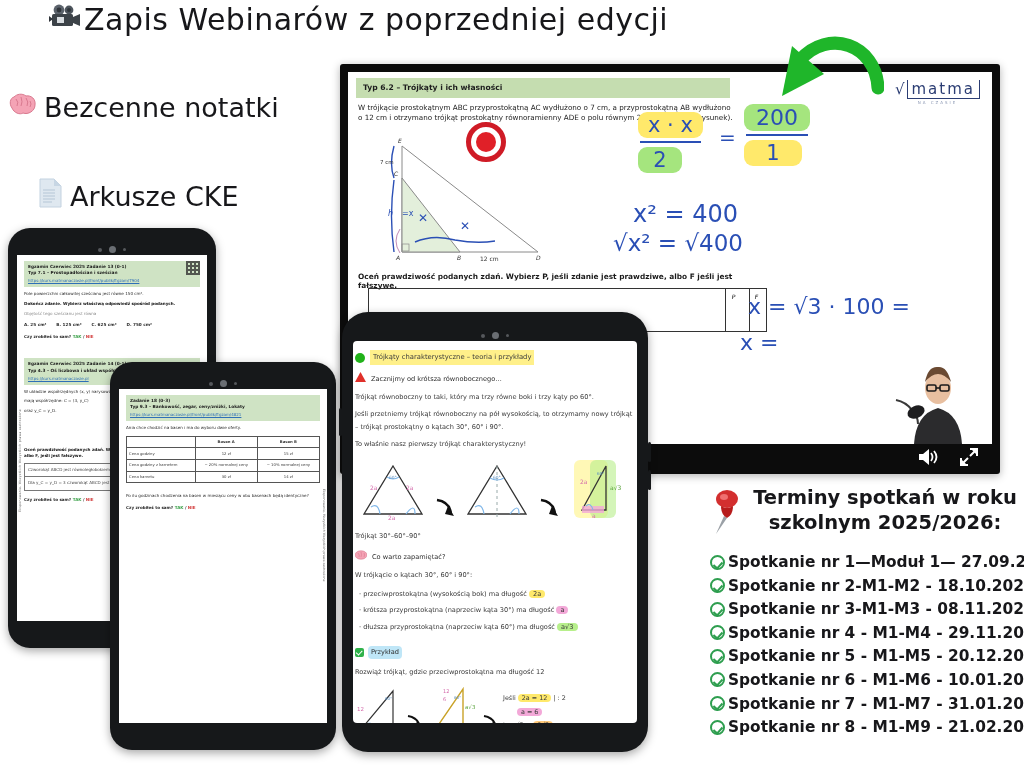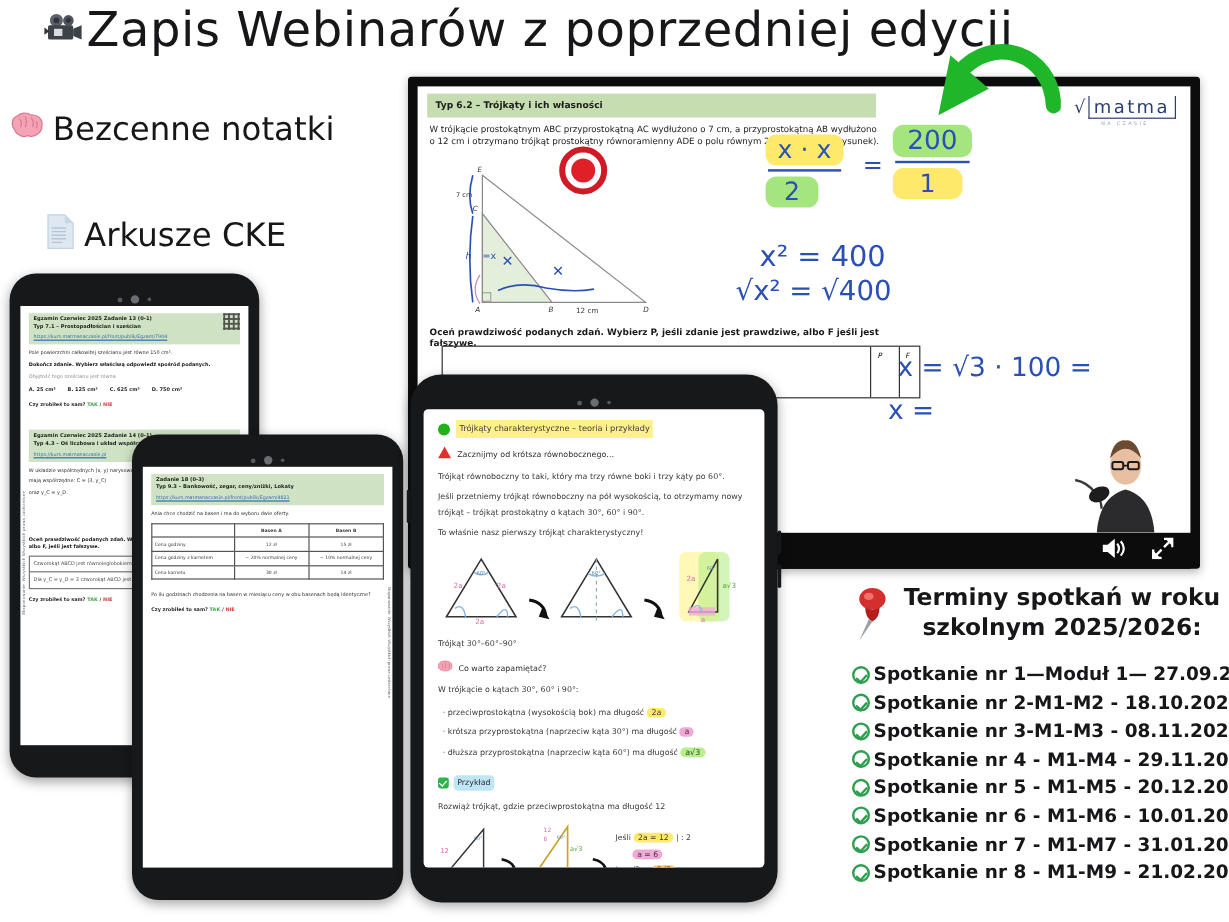--- a/index.html
+++ b/index.html
@@ -7,24 +7,24 @@
   html, body { width: 1024px; height: 768px; overflow: hidden; }
   body {
     background: #ffffff;
     font-family: "DejaVu Sans", sans-serif;
     position: relative;
   }
   #stage { position: absolute; inset: 0; width: 1024px; height: 768px; }
 
   
   .headline {
-    position: absolute; left: 36px; top: 2px;
+    position: absolute; left: 48px; top: 2px;
     display: flex; align-items: center; gap: 2px;
     font-family: "DejaVu Sans", sans-serif;
-    font-size: 40px; font-weight: 400; color: #17171a;
+    font-size: 30px; font-weight: 400; color: #17171a;
     letter-spacing: .5px; white-space: nowrap;
   }
   .headline .hl-txt { font-family: "DejaVu Sans", sans-serif; }
   .emoji { line-height: 1; display: inline-block; }
 
   .side-label {
     position: absolute;
     display: flex; align-items: center; gap: 7px;
     font-size: 27px; color: #17171a; white-space: nowrap;
   }
@@ -88,21 +88,21 @@
        linear-gradient(90deg,#333 2px, transparent 2px) 0 0/4px 4px,
        linear-gradient(#333 2px, transparent 2px) 0 0/4px 4px;
      opacity:.8; }
   .vert-note {
     position:absolute; left:1px; top:42%; transform: rotate(180deg);
     writing-mode: vertical-rl; font-size:3.2px; color:#666; letter-spacing:.2px;
   }
   .vert-note2 { position:absolute; right:1px; top:30%; writing-mode: vertical-rl; font-size:3.2px; color:#666; }
 
   
-  .notes { padding: 9px 12px; font-size: 6.6px; color:#2e2e2e; line-height:1.95; }
+  .notes { padding: 9px 2px; font-size: 6.6px; color:#2e2e2e; line-height:1.95; }
   .notes .n-title { display:flex; align-items:center; gap:5px; font-size:6.8px; }
   .notes .n-title .hl { background:#fff08a; padding:1px 3px; color:#3a3a3a; }
   .notes .dot-green { width:10px;height:10px;border-radius:50%;background:#21b21a; display:inline-block; }
   .notes .n-sub { display:flex; align-items:center; gap:5px; margin-top:7px; }
   .notes p { margin: 4px 0; color:#3a3a3a; }
   .notes .bullets { margin-top:6px; }
   .notes .bullets p { margin:3.5px 0; padding-left:4px; }
   .mark-y { background:#ffe96b; border-radius:6px; padding:0 4px; }
   .mark-p { background:#f3a8d8; border-radius:6px; padding:0 4px; }
   .mark-g { background:#b7ef8b; border-radius:6px; padding:0 4px; }

